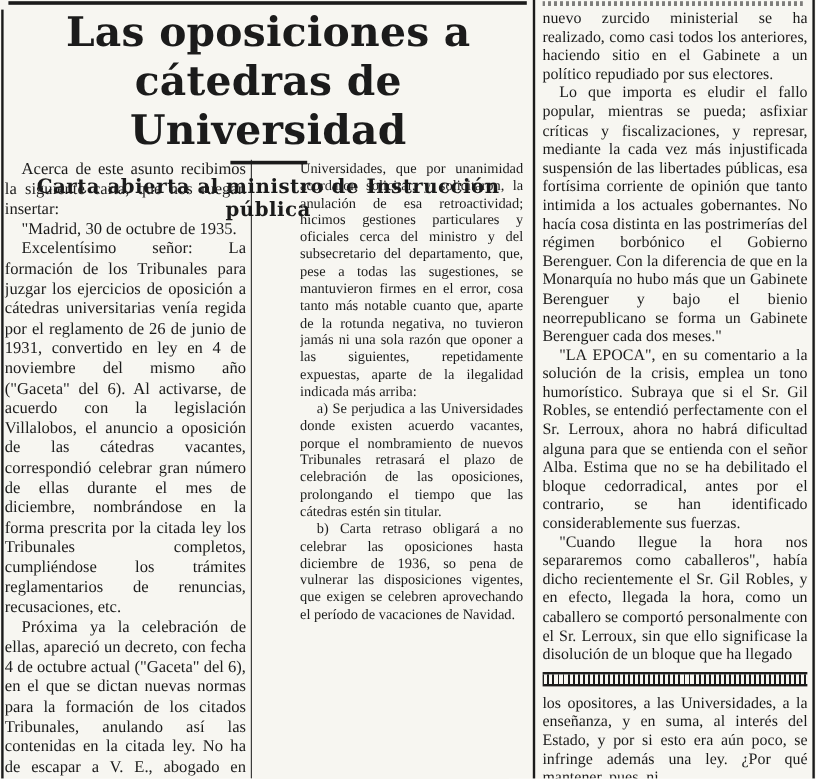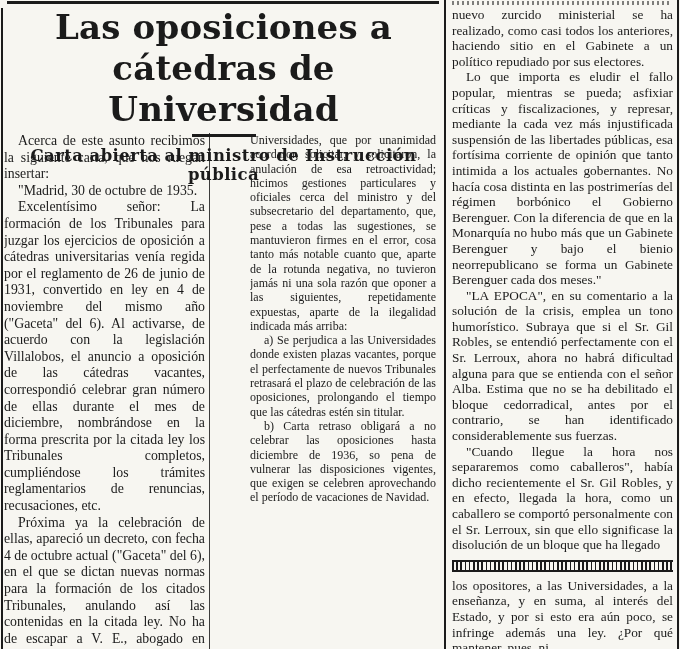--- a/index.html
+++ b/index.html
@@ -72,21 +72,21 @@
     <div class="cols">
       <div class="col col-left">
         <p>Acerca de este asunto recibimos la siguiente carta, que nos ruegan insertar:</p>
         <p>"Madrid, 30 de octubre de 1935.</p>
         <p>Excelentísimo señor: La formación de los Tribunales para juzgar los ejercicios de oposición a cátedras universitarias venía regida por el reglamento de 26 de junio de 1931, convertido en ley en 4 de noviembre del mismo año ("Gaceta" del 6). Al activarse, de acuerdo con la legislación Villalobos, el anuncio a oposición de las cátedras vacantes, correspondió celebrar gran número de ellas durante el mes de diciembre, nombrándose en la forma prescrita por la citada ley los Tribunales completos, cumpliéndose los trámites reglamentarios de renuncias, recusaciones, etc.</p>
         <p>Próxima ya la celebración de ellas, apareció un decreto, con fecha 4 de octubre actual ("Gaceta" del 6), en el que se dictan nuevas normas para la formación de los citados Tribunales, anulando así las contenidas en la citada ley. No ha de escapar a V. E., abogado en ejercicio, el absurdo jurídico que supone el anular una ley por un decreto, absurdo que se convierte en monstruosidad al dar efecto retroactivo a dicho decreto, como se hace en el artículo 7.º del mismo, en contra de to-</p>
       </div>
       <div class="colrule"></div>
       <div class="col col-mid">
         <p class="noindent">Universidades, que por unanimidad acordaron solicitar, y solicitaron, la anulación de esa retroactividad; hicimos gestiones particulares y oficiales cerca del ministro y del subsecretario del departamento, que, pese a todas las sugestiones, se mantuvieron firmes en el error, cosa tanto más notable cuanto que, aparte de la rotunda negativa, no tuvieron jamás ni una sola razón que oponer a las siguientes, repetidamente expuestas, aparte de la ilegalidad indicada más arriba:</p>
-        <p>a) Se perjudica a las Universidades donde existen plazas vacantes, porque el perfectamente de nuevos Tribunales retrasará el plazo de celebración de las oposiciones, prolongando el tiempo que las cátedras estén sin titular.</p>
+        <p>a) Se perjudica a las Universidades donde existen acuerdo vacantes, porque el nombramiento de nuevos Tribunales retrasará el plazo de celebración de las oposiciones, prolongando el tiempo que las cátedras estén sin titular.</p>
         <p>b) Carta retraso obligará a no celebrar las oposiciones hasta diciembre de 1936, so pena de vulnerar las disposiciones vigentes, que exigen se celebren aprovechando el período de vacaciones de Navidad.</p>
       </div>
     </div>
   </section>
 
   <aside class="right-col">
     <div class="clipped-remnant"></div>
     <p class="noindent">nuevo zurcido ministerial se ha realizado, como casi todos los anteriores, haciendo sitio en el Gabinete a un político repudiado por sus electores.</p>
     <p>Lo que importa es eludir el fallo popular, mientras se pueda; asfixiar críticas y fiscalizaciones, y represar, mediante la cada vez más injustificada suspensión de las libertades públicas, esa fortísima corriente de opinión que tanto intimida a los actuales gobernantes. No hacía cosa distinta en las postrimerías del régimen borbónico el Gobierno Berenguer. Con la diferencia de que en la Monarquía no hubo más que un Gabinete Berenguer y bajo el bienio neorrepublicano se forma un Gabinete Berenguer cada dos meses."</p>
     <p>"LA EPOCA", en su comentario a la solución de la crisis, emplea un tono humorístico. Subraya que si el Sr. Gil Robles, se entendió perfectamente con el Sr. Lerroux, ahora no habrá dificultad alguna para que se entienda con el señor Alba. Estima que no se ha debilitado el bloque cedorradical, antes por el contrario, se han identificado considerablemente sus fuerzas.</p>

